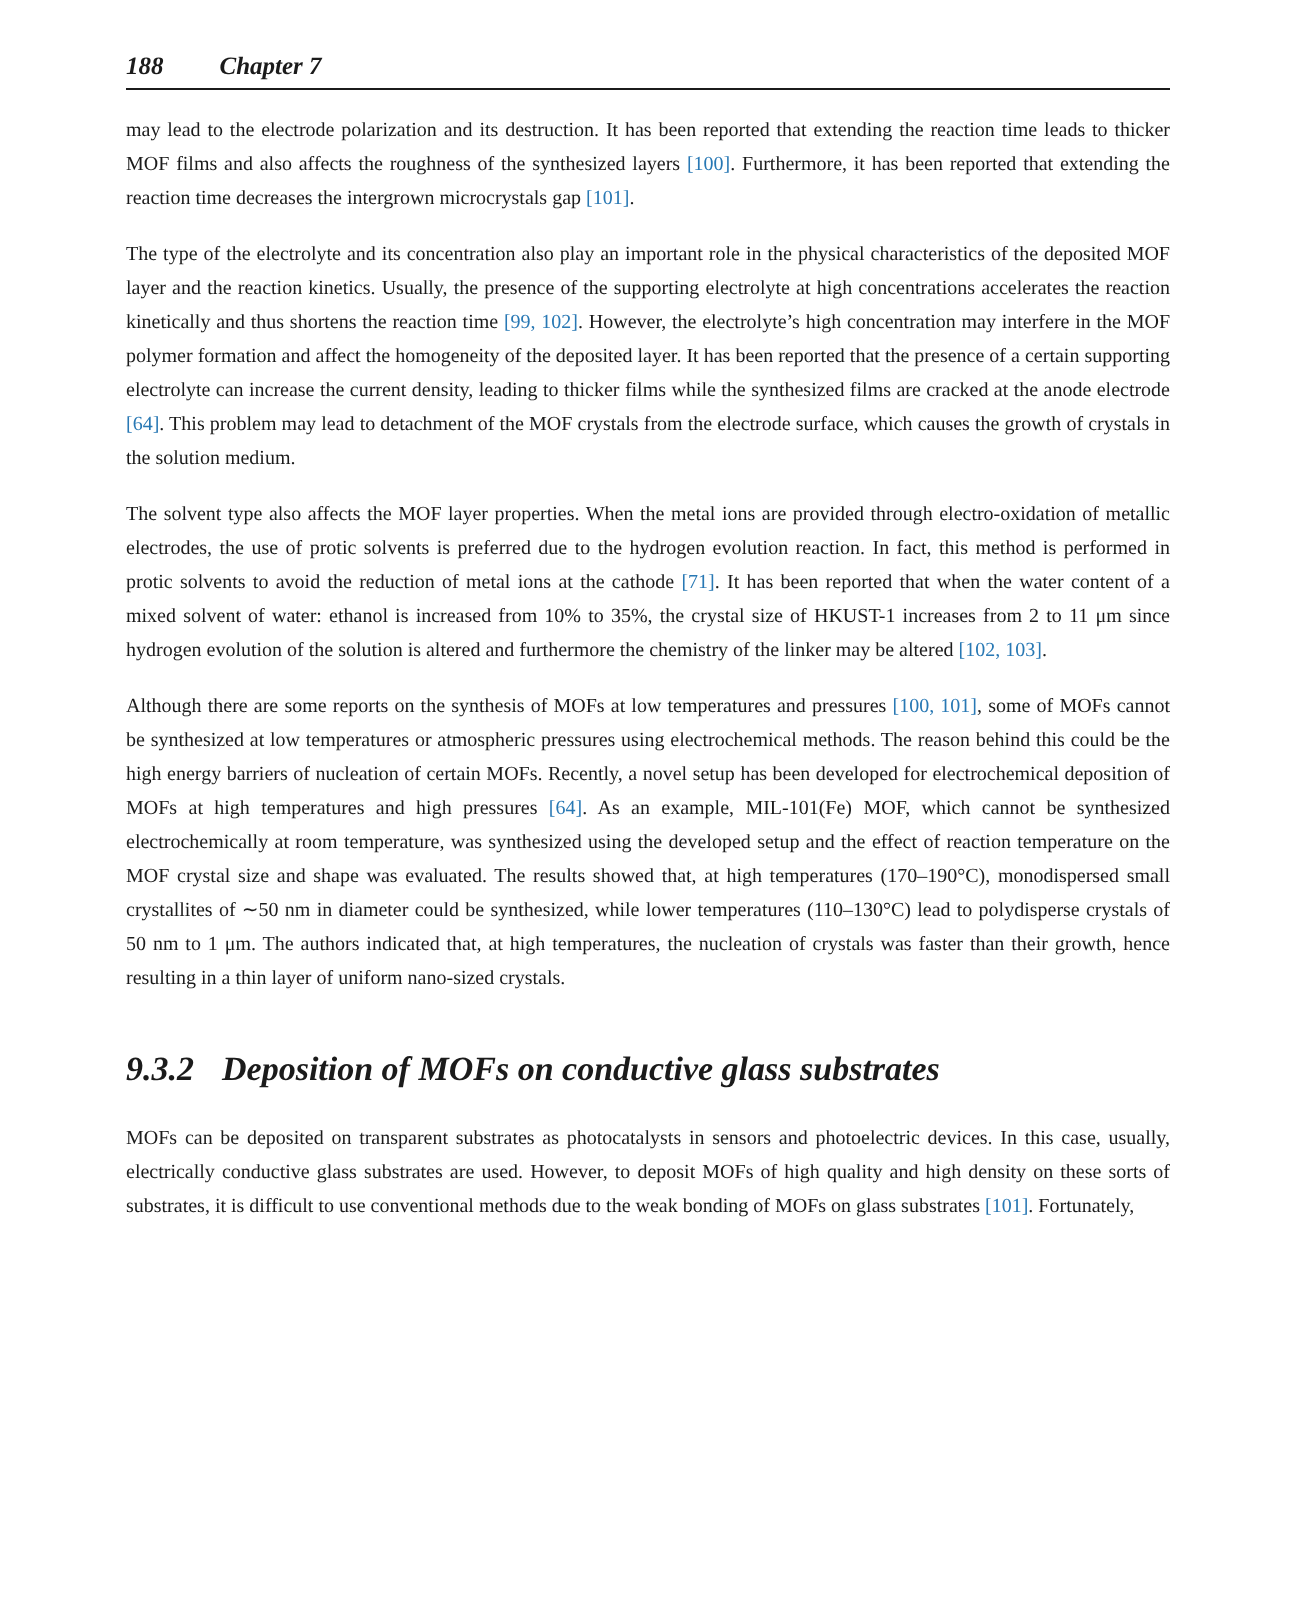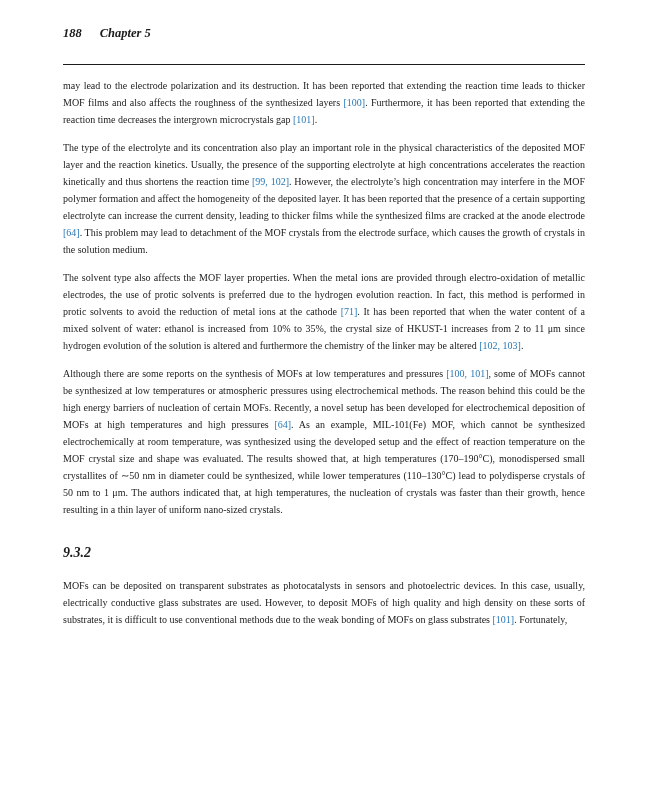--- a/index.html
+++ b/index.html
@@ -17,71 +17,72 @@
   .page {
     box-sizing: border-box;
     width: 648px;
     height: 800px;
     padding: 26px 63px 20px 63px;
     background: #ffffff;
   }
   .running-head {
     display: flex;
     align-items: flex-start;
-    gap: 18px;
+    gap: 28px;
     font-size: 12.5px;
     font-weight: bold;
     font-style: italic;
-    padding-bottom: 23px;
+    padding-bottom: 3px;
     border-bottom: 1.4px solid var(--rule, #1b1b1b);
   }
   .content {
     padding-top: 12px;
   }
   p.body-para {
     margin: 0 0 11px 0;
     font-size: 10px;
     line-height: 17px;
     text-align: justify;
     color: var(--body-text, #1b1b1b);
   }
   .citation {
     color: var(--citation, #2878b4);
     cursor: pointer;
   }
   h2.section-heading {
     margin: 27px 0 16px 0;
-    font-size: 14px;
+    font-size: 17px;
     font-weight: bold;
     font-style: italic;
     display: flex;
     gap: 14px;
     color: var(--body-text, #1b1b1b);
   }
 </style>
 </head>
 <body>
 
 <div class="page">
 
   <header class="running-head">
     <span>188</span>
-    <span>Chapter 5</span>
+    <span>Chapter 7</span>
   </header>
 
   <section class="content">
 
     <p class="body-para"><span>may lead to the electrode polarization and its destruction. It has been reported that extending the reaction time leads to thicker MOF films and also affects the roughness of the synthesized layers </span><span class="citation">[100]</span><span>. Furthermore, it has been reported that extending the reaction time decreases the intergrown microcrystals gap </span><span class="citation">[101]</span><span>.</span></p>
 
     <p class="body-para"><span>The type of the electrolyte and its concentration also play an important role in the physical characteristics of the deposited MOF layer and the reaction kinetics. Usually, the presence of the supporting electrolyte at high concentrations accelerates the reaction kinetically and thus shortens the reaction time </span><span class="citation">[99, 102]</span><span>. However, the electrolyte’s high concentration may interfere in the MOF polymer formation and affect the homogeneity of the deposited layer. It has been reported that the presence of a certain supporting electrolyte can increase the current density, leading to thicker films while the synthesized films are cracked at the anode electrode </span><span class="citation">[64]</span><span>. This problem may lead to detachment of the MOF crystals from the electrode surface, which causes the growth of crystals in the solution medium.</span></p>
 
     <p class="body-para"><span>The solvent type also affects the MOF layer properties. When the metal ions are provided through electro-oxidation of metallic electrodes, the use of protic solvents is preferred due to the hydrogen evolution reaction. In fact, this method is performed in protic solvents to avoid the reduction of metal ions at the cathode </span><span class="citation">[71]</span><span>. It has been reported that when the water content of a mixed solvent of water: ethanol is increased from 10% to 35%, the crystal size of HKUST-1 increases from 2 to 11 μm since hydrogen evolution of the solution is altered and furthermore the chemistry of the linker may be altered </span><span class="citation">[102, 103]</span><span>.</span></p>
 
     <p class="body-para"><span>Although there are some reports on the synthesis of MOFs at low temperatures and pressures </span><span class="citation">[100, 101]</span><span>, some of MOFs cannot be synthesized at low temperatures or atmospheric pressures using electrochemical methods. The reason behind this could be the high energy barriers of nucleation of certain MOFs. Recently, a novel setup has been developed for electrochemical deposition of MOFs at high temperatures and high pressures </span><span class="citation">[64]</span><span>. As an example, MIL-101(Fe) MOF, which cannot be synthesized electrochemically at room temperature, was synthesized using the developed setup and the effect of reaction temperature on the MOF crystal size and shape was evaluated. The results showed that, at high temperatures (170–190°C), monodispersed small crystallites of ∼50 nm in diameter could be synthesized, while lower temperatures (110–130°C) lead to polydisperse crystals of 50 nm to 1 μm. The authors indicated that, at high temperatures, the nucleation of crystals was faster than their growth, hence resulting in a thin layer of uniform nano-sized crystals.</span></p>
 
     <h2 class="section-heading">
       <span>9.3.2</span>
+      <span>Deposition of MOFs on conductive glass substrates</span>
     </h2>
 
     <p class="body-para"><span>MOFs can be deposited on transparent substrates as photocatalysts in sensors and photoelectric devices. In this case, usually, electrically conductive glass substrates are used. However, to deposit MOFs of high quality and high density on these sorts of substrates, it is difficult to use conventional methods due to the weak bonding of MOFs on glass substrates </span><span class="citation">[101]</span><span>. Fortunately,</span></p>
 
   </section>
 </div>
 
 </body></html>

